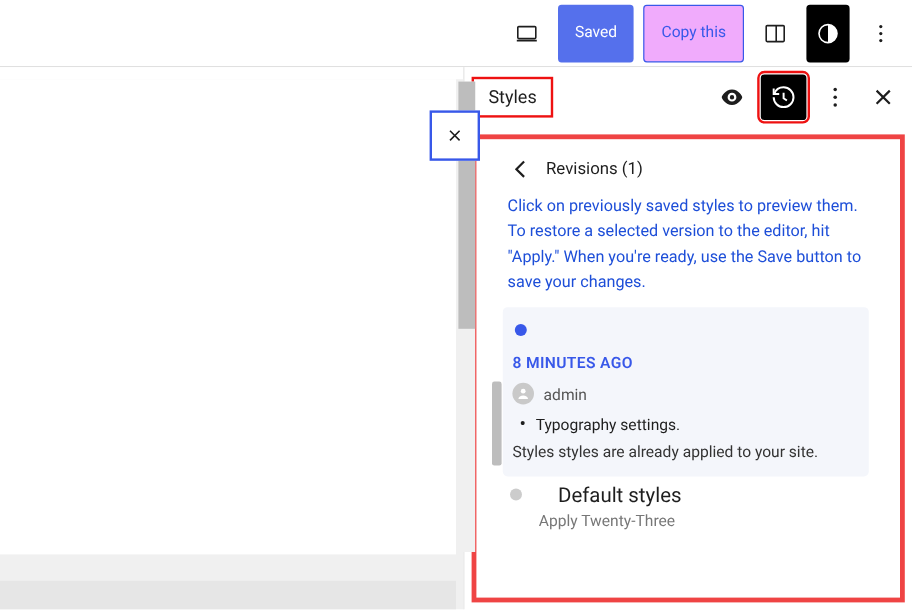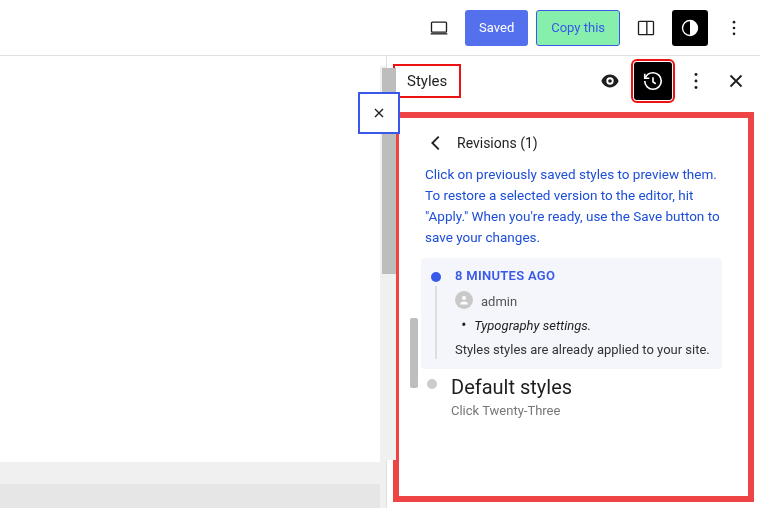--- a/index.html
+++ b/index.html
@@ -1,24 +1,24 @@
 <!DOCTYPE html>
 <html><head>
 <meta charset="utf-8">
 <style>
   * { box-sizing: border-box; margin: 0; padding: 0; }
   html, body { width: 760px; height: 508px; font-family: -apple-system, BlinkMacSystemFont, "Segoe UI", Roboto, sans-serif; font-size: 13px; color: #1e1e1e; overflow: hidden; background: #fff; }
 
   
   .topbar { height: 56px; border-bottom: 1px solid #e0e0e0; display: flex; align-items: center; justify-content: flex-end; padding: 0 8px; gap: 8px; }
-  .toolbtn { height: 36px; display: inline-flex; align-items: center; justify-content: center; border-radius: 3px; cursor: pointer; }
+  .toolbtn { height: 48px; display: inline-flex; align-items: center; justify-content: center; border-radius: 3px; cursor: pointer; }
   .toolbtn.icon { width: 36px; }
   .toolbtn svg { width: 20px; height: 20px; }
   .btn-saved { background: #3858e9; color: #fff; padding: 0 14px; font-size: 13px; opacity: .85; border-radius: 3px; }
-  .btn-copy { border: 1px solid #3858e9; color: #3858e9; padding: 0 14px; font-size: 13px; border-radius: 3px; background:#86efac; }
+  .btn-copy { border: 1px solid #3858e9; color: #3858e9; padding: 0 14px; font-size: 13px; border-radius: 3px; background:#f0abfc; }
   .btn-contrast { background: #000; color: #fff; }
   .toolbtn.plain { color:#1e1e1e; }
 
   
   .main { display: flex; height: calc(508px - 56px); }
   .canvas-col { flex: 1; position: relative; background: #fff; }
   .canvas-bg { position:absolute; left:0; right:0; top:10px; bottom:0; background:#f0f0f0; }
   .canvas-inner { position:absolute; left:0; top:10px; width:380px; bottom:46px; background:#fff; }
   .scroll-track { position:absolute; top:12px; width:14px; bottom:48px; background:#f0f0f0; left:382px; }
   .scroll-thumb1 { position:absolute; left:0; top:0; width:14px; height:206px; background:#bdbdbd; }
@@ -28,41 +28,41 @@
 
   
   .panel { width: 374px; border-left: 1px solid #e0e0e0; display:flex; flex-direction:column; background:#fff; }
   .panel-head { height:50px; display:flex; align-items:center; padding:0 4px 0 0; }
   .panel-title-wrap { padding:6px 12px; margin-left:6px; border:2px solid #e11; }
   .panel-title { font-size:15px; }
   .head-spacer { flex:1; }
   .head-icon { width:40px; height:40px; display:flex; align-items:center; justify-content:center; cursor:pointer; }
   .head-icon svg { width:22px; height:22px; }
   .head-icon.history { background:#000; color:#fff; border-radius:3px; outline:2px solid #e11; outline-offset:1px; width:38px; height:38px; margin:0 4px;}
-  .panel-body { flex:1; border:6px solid #ef4444; margin:6px; padding:8px 26px; overflow:hidden; }
+  .panel-body { flex:1; border:4px solid #ef4444; margin:6px; padding:8px 26px; overflow:hidden; }
   .rev-head { display:flex; align-items:center; gap:10px; padding:6px 0 10px; }
   .rev-head span { font-size:14px; }
   .rev-desc { font-size:13.5px; line-height:1.55; color:#1d4ed8; padding-bottom:10px; }
   .rev-list { position:relative; }
   .rev-item { display:flex; gap:12px; padding:6px 0; }
   .rev-dot-col { width:14px; display:flex; flex-direction:column; align-items:center; }
   .rev-dot { width:10px; height:10px; border-radius:50%; margin-top:4px; }
   .rev-line { width:2px; flex:1; background:#ddd; margin-top:4px; }
   .rev-body { flex:1; }
-  .rev-item.active { background:#f4f6fb; border-radius:4px; padding:10px 8px; margin-left:-4px; }
+  .rev-item.active { background:#f4f6fb; border-radius:4px; padding:10px 8px; margin-left:-4px;flex-direction:column; }
   .rev-item.active .rev-dot { background:#3858e9; }
   .rev-item.default .rev-dot { background:#ccc; }
   .rev-time { color:#3858e9; font-weight:600; font-size:13px; letter-spacing:.3px; }
   .rev-author { display:flex; align-items:flex-end; gap:8px; margin:8px 0 6px; color:#555; font-size:13px; }
   .avatar { width:18px; height:18px; border-radius:50%; background:#c9c9c9; display:inline-flex; align-items:center; justify-content:center; }
   .avatar svg { width:12px; height:12px; fill:#fff; }
-  .rev-changes { margin:6px 0 6px 6px; font-size:13px;font-style:italic; }
+  .rev-changes { margin:6px 0 6px 6px; font-size:13px; }
   .rev-changes::before { content:"\2022"; margin-right:8px; font-size:16px; }
   .rev-note { font-size:13px; color:#333; line-height:1.5; margin-top:6px; }
-  .rev-default-title { font-size:20px; color:#1e1e1e; margin-bottom:4px; }
+  .rev-default-title { font-size:17px; color:#1e1e1e; margin-bottom:4px;margin-left:16px; }
   .rev-default-sub { font-size:13px; color:#777; }
 </style>
 </head>
 <body>
 
 <div class="topbar">
   <div class="toolbtn icon plain">
     <svg viewBox="0 0 24 24" fill="none" stroke="currentColor" stroke-width="1.6">
         <rect x="3" y="5" width="18" height="12" rx="1"></rect>
         <path d="M2 19h20"></path>
@@ -171,19 +171,19 @@
             <div class="rev-note">Styles styles are already applied to your site.</div>
           </div>
         </div>
 
         <div class="rev-item default">
           <div class="rev-dot-col">
             <div class="rev-dot"></div>
           </div>
           <div class="rev-body">
             <div class="rev-default-title">Default styles</div>
-            <div class="rev-default-sub">Click Twenty-Three</div>
+            <div class="rev-default-sub">Apply Twenty-Three</div>
           </div>
         </div>
       </div>
     </div>
   </div>
 </div>
 
 </body></html>

